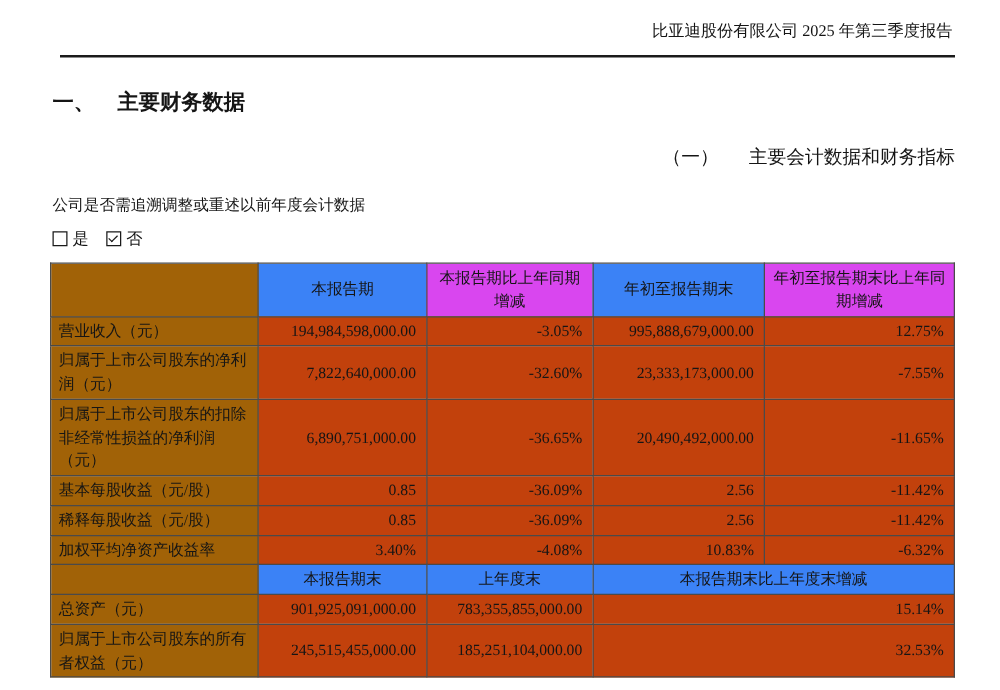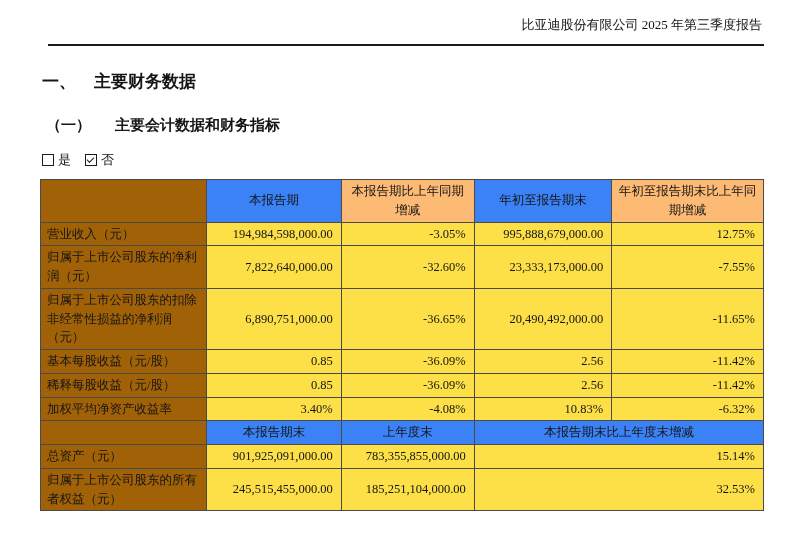--- a/index.html
+++ b/index.html
@@ -15,21 +15,21 @@
   .page-header {
     text-align: right;
     font-size: 13px;
     padding: 4px 2px 10px 0;
     border-bottom: 2px solid #1a1a1a;
     margin-left: 8px;
   }
 
   .h1 { margin: 24px 0 0 2px; font-size: 17px; font-weight: bold; font-family: Liberation Serif, serif; }
   .h1 .prefix { margin-right: 18px; }
-  .h2 { margin: 23px 0 16px 6px; font-size: 15px; font-weight: bold; }
+  .h2 { margin: 23px 0 16px 6px; font-size: 15px; font-weight: normal; text-align: right; }
   .h2 .prefix { margin-right: 24px; }
 
   .question { margin: 21px 0 0 2px; font-size: 12.5px; }
 
   .check-line { margin: 9px 0 0 2px; font-size: 13px; display: flex; align-items: center; gap: 14px; }
   .opt { display: inline-flex; align-items: center; gap: 4px; }
   .cbox {
     display: inline-block; width: 12px; height: 12px;
     border: 1.5px solid #1a1a1a; position: relative; background: #fff;
   }
@@ -47,43 +47,44 @@
     font-size: 12.5px;
     table-layout: fixed;
   }
   .fin th, .fin td {
     border: 1px solid #4a4a4a;
     padding: 2px 6px;
     line-height: 1.5;
     vertical-align: middle;
   }
   .fin th { font-weight: normal; text-align: center; background: #3b82f6; }
-  .fin th.shade { background: #fdba74; }
+  .fin th.shade { background: #d946ef; }
   .fin td.lbl, .fin th.lbl { background: #a16207; text-align: left; }
-  .fin td.num { text-align: right; background: #fde047; padding-right: 8px; }
+  .fin td.num { text-align: right; background: #c2410c; padding-right: 8px; }
   .fin td.dash { text-align: center; background: #dcdcdc; }
   .fin thead tr { height: 36px; }
 </style>
 </head>
 <body>
 
 <div class="page">
 
   <div class="page-header">
     <span>比亚迪股份有限公司 2025 年第三季度报告</span>
   </div>
 
   <div class="h1">
     <span class="prefix">一、</span><span>主要财务数据</span>
   </div>
 
   <div class="h2">
     <span class="prefix">（一）</span><span>主要会计数据和财务指标</span>
   </div>
 
+  <div class="question">公司是否需追溯调整或重述以前年度会计数据</div>
 
   <div class="check-line">
     <span class="opt">
       <span class="cbox"></span>
       <span>是</span>
     </span>
     <span class="opt">
       <span class="cbox">
           <span class="tick"></span>
         </span>

